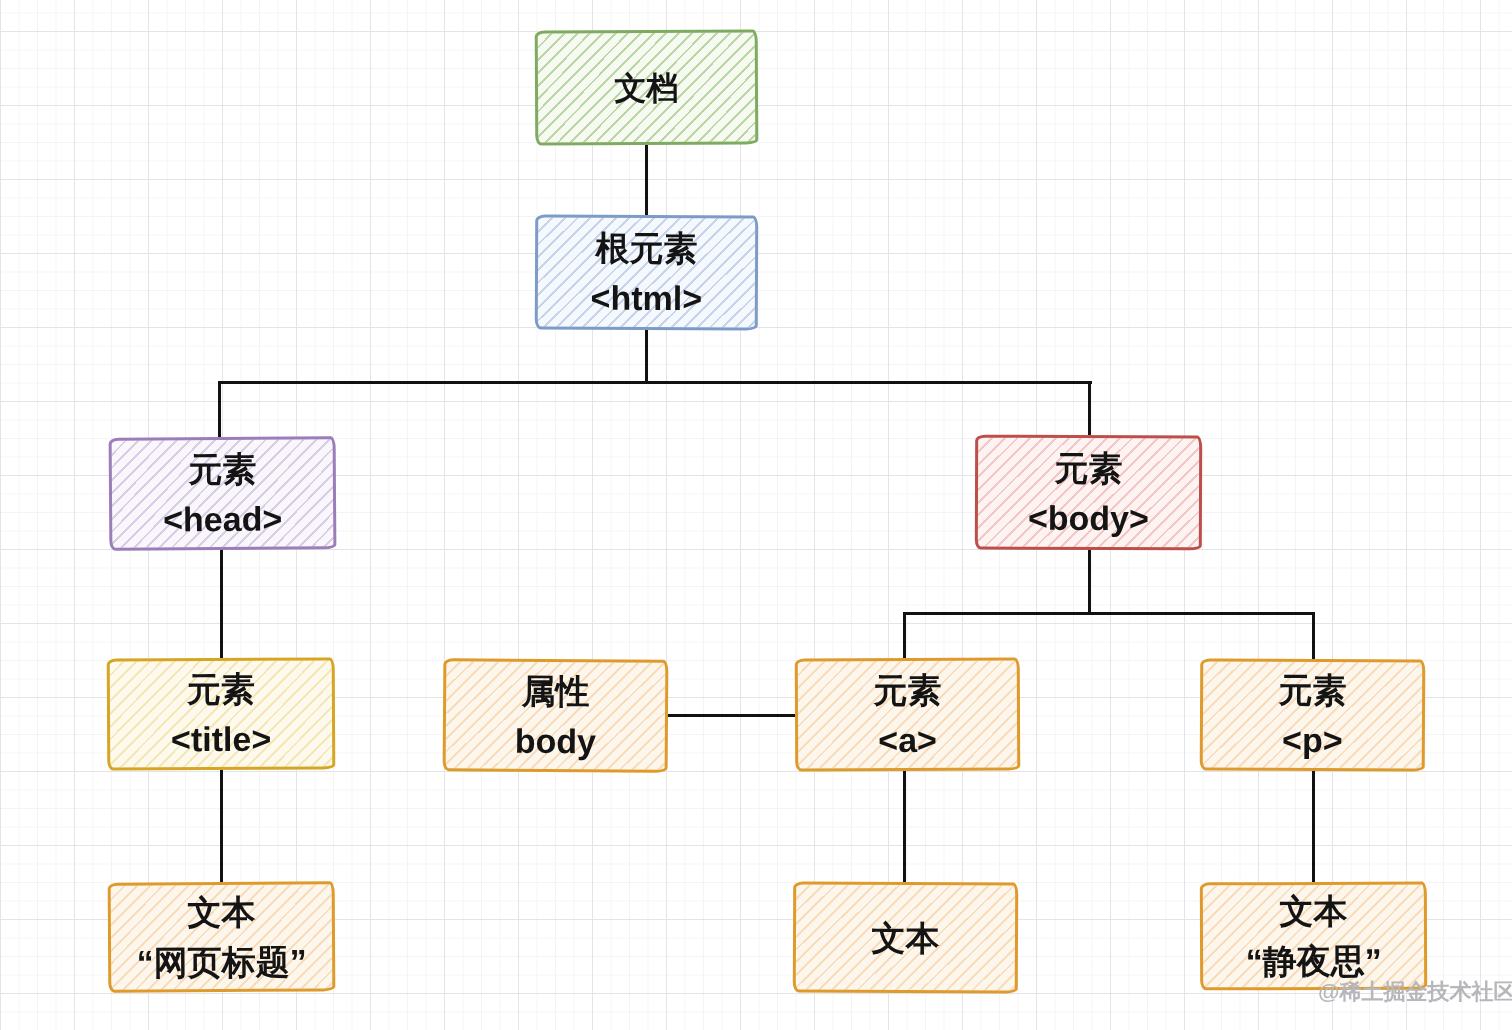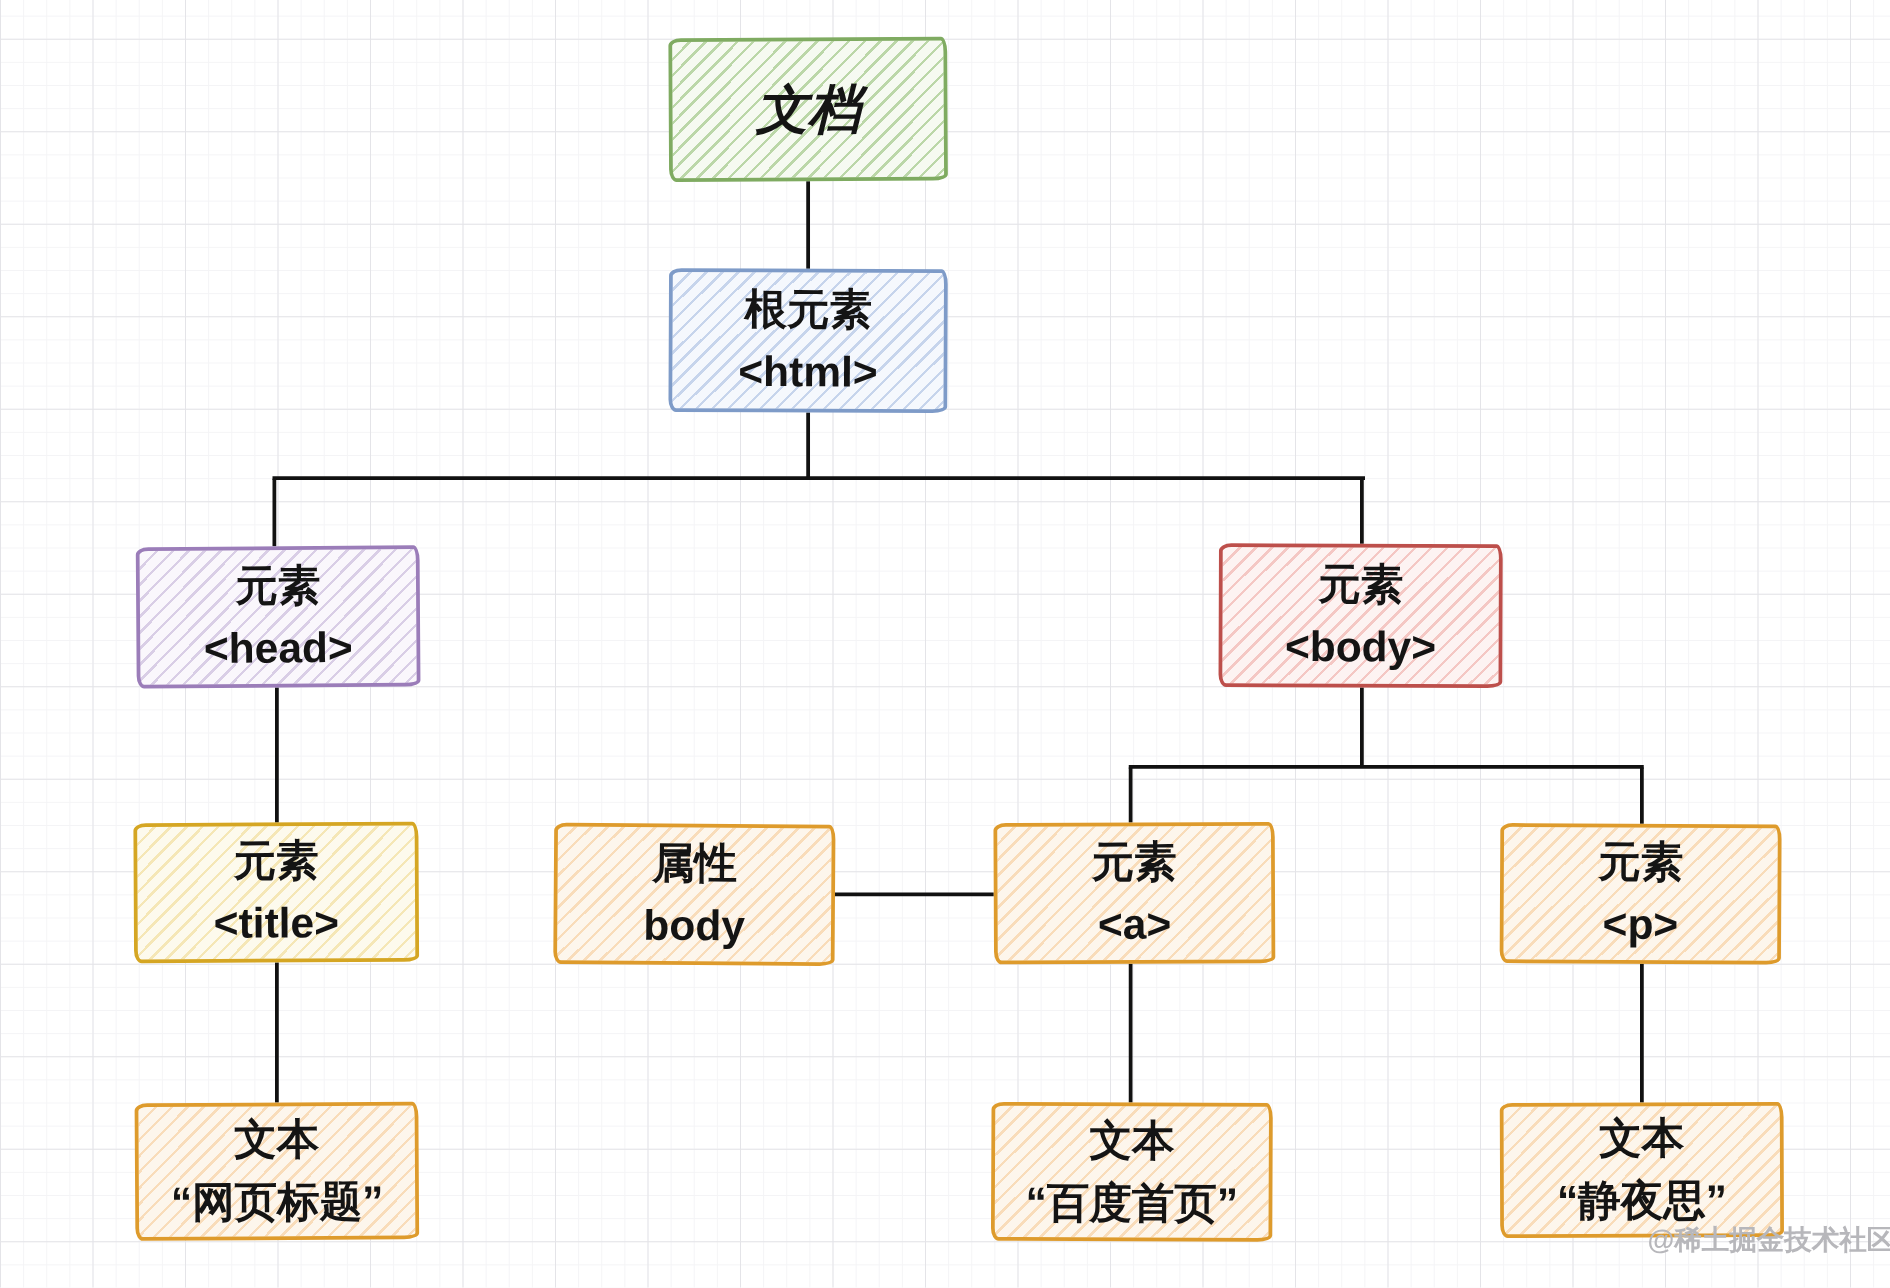--- a/index.html
+++ b/index.html
@@ -31,21 +31,21 @@
     align-items: center;
     gap: 10px;
     font-weight: bold;
     color: #141414;
     text-align: center;
     box-sizing: border-box;
     border: 3.5px solid #000;
     border-radius: 10px 5px 12px 6px / 6px 12px 5px 10px;
   }
   .node .line { font-size: 34px; line-height: 40px; white-space: nowrap; }
-  .node .line.big { font-size: 42px; line-height: 46px; font-style: italic; }
+  .node .line.big { font-size: 32px; line-height: 46px; }
 
   
   .green {
     border-color: #7fab61;
     background: repeating-linear-gradient(135deg, rgba(139,186,108,.55) 0 2px, rgba(0,0,0,0) 2px 9px), #f6faf1;
     transform: rotate(-0.3deg);
   }
   .blue {
     border-color: #7e9bc8;
     background: repeating-linear-gradient(135deg, rgba(152,177,219,.5) 0 2px, rgba(0,0,0,0) 2px 9px), #f5f8fd;
@@ -171,21 +171,20 @@
     <div class="line">&lt;p&gt;</div>
   </div>
 
   <div class="node orange" id="n-text-title">
     <div class="line">文本</div>
     <div class="line">“网页标题”</div>
   </div>
 
   <div class="node orange" id="n-text-a">
     <div class="line">文本</div>
-    <div class="line">“百度首页”</div>
   </div>
 
   <div class="node orange" id="n-text-p">
     <div class="line">文本</div>
     <div class="line">“静夜思”</div>
   </div>
 
   <div class="watermark">@稀土掘金技术社区</div>
 
 </div>

